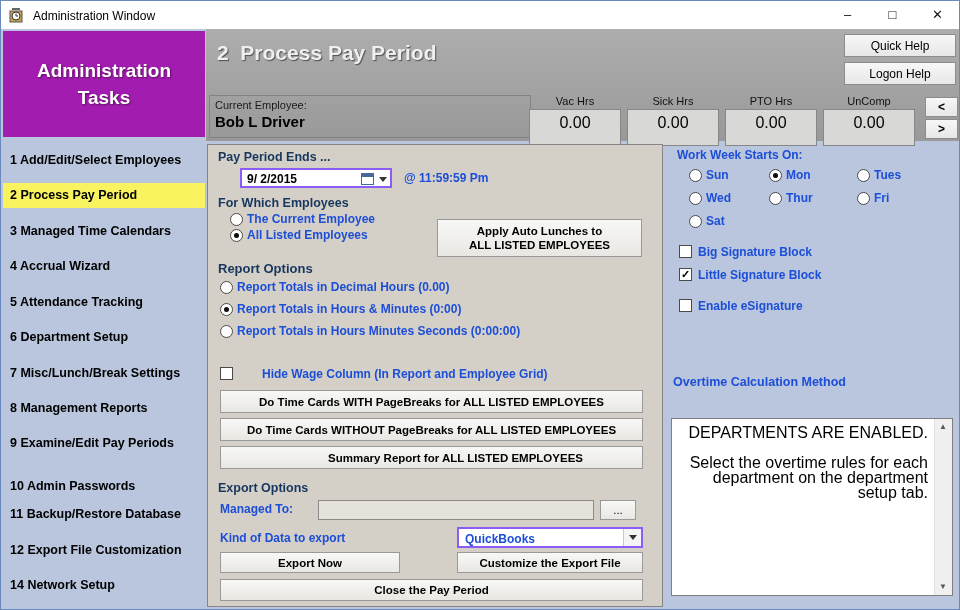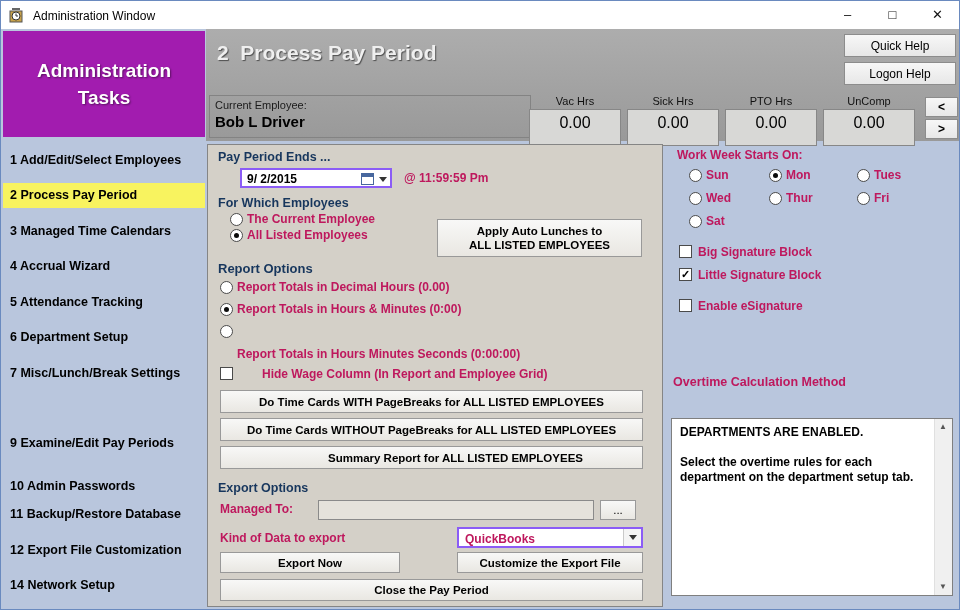--- a/index.html
+++ b/index.html
@@ -20,37 +20,37 @@
   .emp-label{position:absolute;left:5px;top:3px;font-size:11px;color:#1a1a1a;}
   .emp-name{position:absolute;left:5px;top:17px;font-size:15px;font-weight:bold;color:#000;white-space:pre;}
   .hours-label{position:absolute;top:66px;width:92px;text-align:center;font-size:11px;color:#111;}
   .hours-box{position:absolute;top:80px;width:92px;height:37px;background:#d8d8d6;border:1px solid #878787;box-sizing:border-box;text-align:center;line-height:25px;font-size:16px;color:#000;}
   
   .side-item{position:absolute;left:2px;width:202px;height:25px;line-height:25px;padding-left:7px;font-size:12.5px;font-weight:bold;color:#000;box-sizing:border-box;cursor:default;}
   .side-item.active{background:#f8f35f;}
   
   .main-panel{position:absolute;left:206px;top:143px;width:456px;height:463px;background:#d4d0c8;border:1px solid #858585;box-sizing:border-box;}
   .sect{position:absolute;font-size:12.5px;font-weight:bold;color:#17365d;white-space:nowrap;}
-  .lbl{position:absolute;font-size:12px;font-weight:bold;color:#be185d;white-space:nowrap;}
+  .lbl{position:absolute;font-size:12px;font-weight:bold;color:#1d4ed8;white-space:nowrap;}
   .radio{position:absolute;width:13px;height:13px;border-radius:50%;background:#fff;border:1px solid #4a4a4a;box-sizing:border-box;}
   .radio.on::after{content:"";position:absolute;left:3px;top:3px;width:5px;height:5px;border-radius:50%;background:#0b0b0b;}
   .check{position:absolute;width:13px;height:13px;background:#fff;border:1px solid #4a4a4a;box-sizing:border-box;font-size:11px;line-height:11px;text-align:center;font-weight:bold;color:#000;}
   .check.on::after{content:"\2713";}
   .pbtn{position:absolute;background:linear-gradient(#f8f8f7,#e9e7e2);border:1px solid #999;font-weight:bold;font-size:11.5px;color:#000;display:flex;align-items:center;justify-content:center;text-align:center;box-sizing:border-box;line-height:14px;cursor:default;}
   .field{position:absolute;background:#fff;border:2px solid #8b5cf6;box-sizing:border-box;}
   .date-text{position:absolute;left:5px;top:2px;font-size:12px;font-weight:bold;white-space:pre;color:#000;}
   .cal-icon{position:absolute;right:16px;top:3px;width:13px;height:12px;border:1px solid #47679e;background:#fff;box-sizing:border-box;}
   .cal-icon::before{content:"";position:absolute;left:0;top:0;right:0;height:3px;background:#47679e;}
   .tri{width:0;height:0;border-left:4px solid transparent;border-right:4px solid transparent;border-top:5px solid #333;}
   .combo-arrow{position:absolute;right:0;top:0;bottom:0;width:17px;border-left:1px solid #c9c9c9;display:flex;align-items:center;justify-content:center;background:#f4f4f4;}
   .sunken{position:absolute;background:#e5e2db;border:1px solid #8a8a8a;box-sizing:border-box;}
   
   .right-panel{position:absolute;left:664px;top:143px;width:296px;height:463px;}
   .ot-box{position:absolute;left:6px;top:274px;width:282px;height:178px;background:#fff;border:1px solid #7f7f7f;box-sizing:border-box;}
-  .ot-text{position:absolute;left:8px;top:6px;right:24px;font-size:12px;font-weight:bold;color:#000;line-height:15px;}
+  .ot-text{position:absolute;left:8px;top:6px;right:24px;font-size:16px;font-weight:normal;color:#000;line-height:15px;text-align:right;}
   .scrollbar{position:absolute;right:0;top:0;bottom:0;width:17px;background:#f0f0f0;border-left:1px solid #e0e0e0;}
   .scroll-arrow{position:absolute;left:0;width:16px;height:16px;text-align:center;font-size:8px;line-height:16px;color:#555;}
 </style>
 </head>
 <body>
 
 <div class="window">
 
   <div class="titlebar">
     <span class="app-icon">
@@ -99,20 +99,21 @@
     <div class="hbtn" style="left:719px;top:90px;width:33px;height:20px;font-weight:bold;">&gt;</div>
   </div>
 
   <div class="side-item" style="top:147px;">1 Add/Edit/Select Employees</div>
   <div class="side-item active" style="top:182px;">2 Process Pay Period</div>
   <div class="side-item" style="top:218px;">3 Managed Time Calendars</div>
   <div class="side-item" style="top:253px;">4 Accrual Wizard</div>
   <div class="side-item" style="top:289px;">5 Attendance Tracking</div>
   <div class="side-item" style="top:324px;">6 Department Setup</div>
   <div class="side-item" style="top:360px;">7 Misc/Lunch/Break Settings</div>
+  <div class="side-item" style="top:395px;">8 Management Reports</div>
   <div class="side-item" style="top:430px;">9 Examine/Edit Pay Periods</div>
   <div class="side-item" style="top:466px;margin-top:7px;">10 Admin Passwords</div>
   <div class="side-item" style="top:501px;">11 Backup/Restore Database</div>
   <div class="side-item" style="top:537px;">12 Export File Customization</div>
   <div class="side-item" style="top:572px;">14 Network Setup</div>
 
   <div class="main-panel">
 
     <div class="sect" style="left:10px;top:5px;">Pay Period Ends ...</div>
 
@@ -133,21 +134,21 @@
       <span>Apply Auto Lunches to</span>
       <span>ALL LISTED EMPLOYEES</span>
     </div>
 
     <div class="sect" style="left:10px;top:116px;font-size:13px;">Report Options</div>
     <span class="radio" style="left:12px;top:136px;"></span>
     <span class="lbl" style="left:29px;top:135px;">Report Totals in Decimal Hours (0.00)</span>
     <span class="radio on" style="left:12px;top:158px;"></span>
     <span class="lbl" style="left:29px;top:157px;">Report Totals in Hours &amp; Minutes (0:00)</span>
     <span class="radio" style="left:12px;top:180px;"></span>
-    <span class="lbl" style="left:29px;top:179px;margin-top:23px;">Report Totals in Hours Minutes Seconds (0:00:00)</span>
+    <span class="lbl" style="left:29px;top:179px;">Report Totals in Hours Minutes Seconds (0:00:00)</span>
 
     <span class="check" style="left:12px;top:222px;"></span>
     <span class="lbl" style="left:31px;top:222px;padding-left:23px;">Hide Wage Column (In Report and Employee Grid)</span>
 
     <div class="pbtn" style="left:12px;top:245px;width:423px;height:23px;">Do Time Cards WITH PageBreaks for ALL LISTED EMPLOYEES</div>
     <div class="pbtn" style="left:12px;top:273px;width:423px;height:23px;">Do Time Cards WITHOUT PageBreaks for ALL LISTED EMPLOYEES</div>
     <div class="pbtn" style="left:12px;top:301px;width:423px;height:23px;padding-left:48px;">Summary Report for ALL LISTED EMPLOYEES</div>
 
     <div class="sect" style="left:10px;top:336px;">Export Options</div>
     <span class="lbl" style="left:12px;top:357px;">Managed To:</span>

